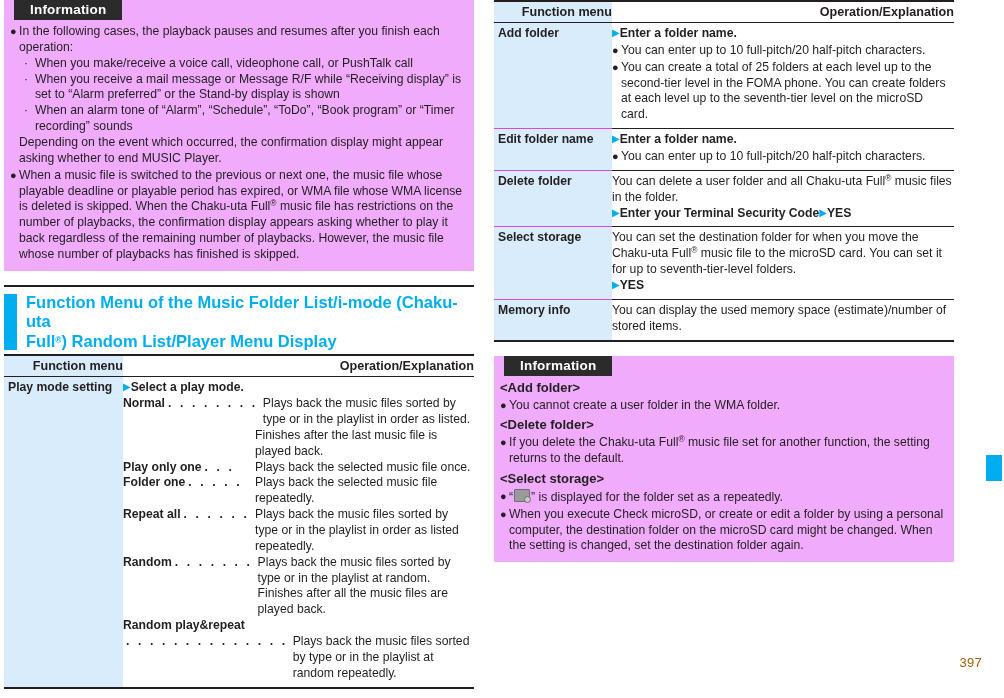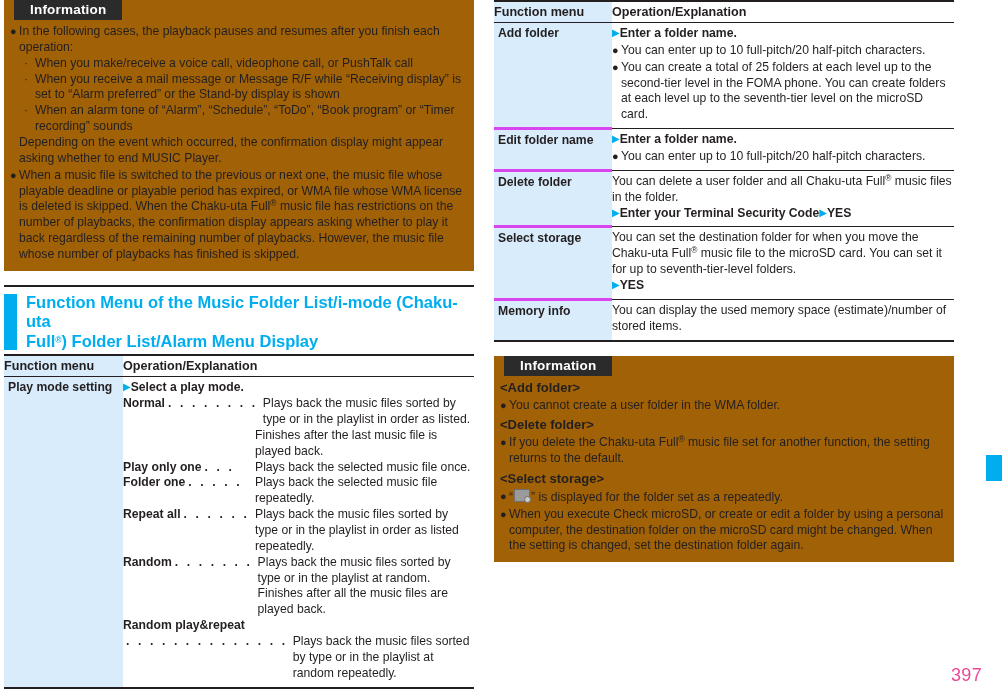--- a/index.html
+++ b/index.html
@@ -31,21 +31,21 @@
   }
   .col-right {
     position: absolute;
     left: 494px;
     top: 0px;
     width: 460px;
   }
 
   
   .infobox {
-    background: #a16207;
+    background: #f0abfc;
     padding: 0 0 8px 0;
     position: relative;
   }
   .info-head {
     display: inline-block;
     background: #2b2b2b;
     color: #ffffff;
     font-weight: bold;
     font-size: 13.5px;
     letter-spacing: .2px;
@@ -125,29 +125,29 @@
   table.fn col.c1 { width: 119px; }
   table.fn.right col.c1 { width: 118px; }
   table.fn th.hdr-left,
   table.fn th.hdr-right {
     background: #d8ecfb;
     font-weight: bold;
     font-size: 12.6px;
     padding: 3px 0 3px 0;
     border-top: 2px solid #231f20;
     border-bottom: 1px solid #231f20;
-    text-align: left;
+    text-align: right;
   }
   table.fn th.hdr-right { background: #ffffff; }
   table.fn td.menu {
     background: #d8ecfb;
     font-weight: bold;
     vertical-align: top;
     padding: 3px 3px 5px 4px;
-    border-bottom: 3px solid #d946ef;
+    border-bottom: 1px solid #d946ef;
     line-height: 1.28;
   }
   table.fn td.expl {
     vertical-align: top;
     padding: 3px 2px 5px 0;
     border-bottom: 1px solid #231f20;
     line-height: 1.30;
   }
   table.fn tr.last td { border-bottom: 2px solid #231f20; }
 
@@ -229,23 +229,23 @@
     top: 455px;
     width: 16px;
     height: 26px;
     background: #00aeef;
   }
 
   
   .pageno {
     position: absolute;
     right: 22px;
-    bottom: 12px;
-    font-size: 18px;
-    color: #ec4899;
+    bottom: 28px;
+    font-size: 13px;
+    color: #a16207;
     letter-spacing: .3px;
   }
 
   
   .sd-icon {
     display: inline-block;
     width: 14px;
     height: 11px;
     background: #9a9a9a;
     border: 1px solid #6f6f6f;
@@ -302,21 +302,21 @@
           <span class="bullet-text"><span>When a music file is switched to the previous or next one, the music file whose playable deadline or playable period has expired, or WMA file whose WMA license is deleted is skipped. When the Chaku-uta Full</span><sup class="reg">®</sup><span> music file has restrictions on the number of playbacks, the confirmation display appears asking whether to play it back regardless of the remaining number of playbacks. However, the music file whose number of playbacks has finished is skipped.</span></span>
         </div>
 
       </div>
     </div>
 
     <div class="section-head">
       <span class="bar"></span>
       <div class="txt">
         <span>Function Menu of the Music Folder List/i-mode (Chaku-uta</span><br>
-        <span>Full</span><sup class="reg">®</sup><span>) Folder List/Alarm Menu Display</span>
+        <span>Full</span><sup class="reg">®</sup><span>) Random List/Player Menu Display</span>
       </div>
     </div>
 
     <table class="fn">
       <colgroup>
           <col class="c1">
           <col>
         </colgroup>
       <thead>
         <tr>

